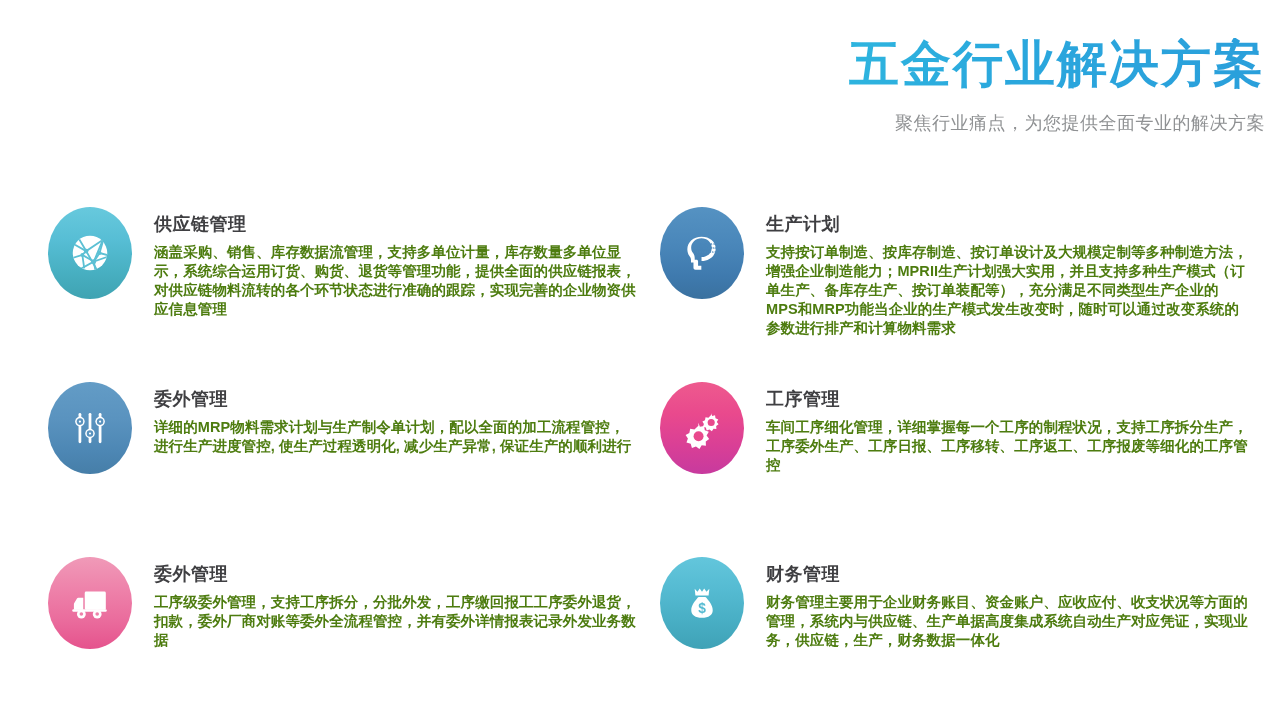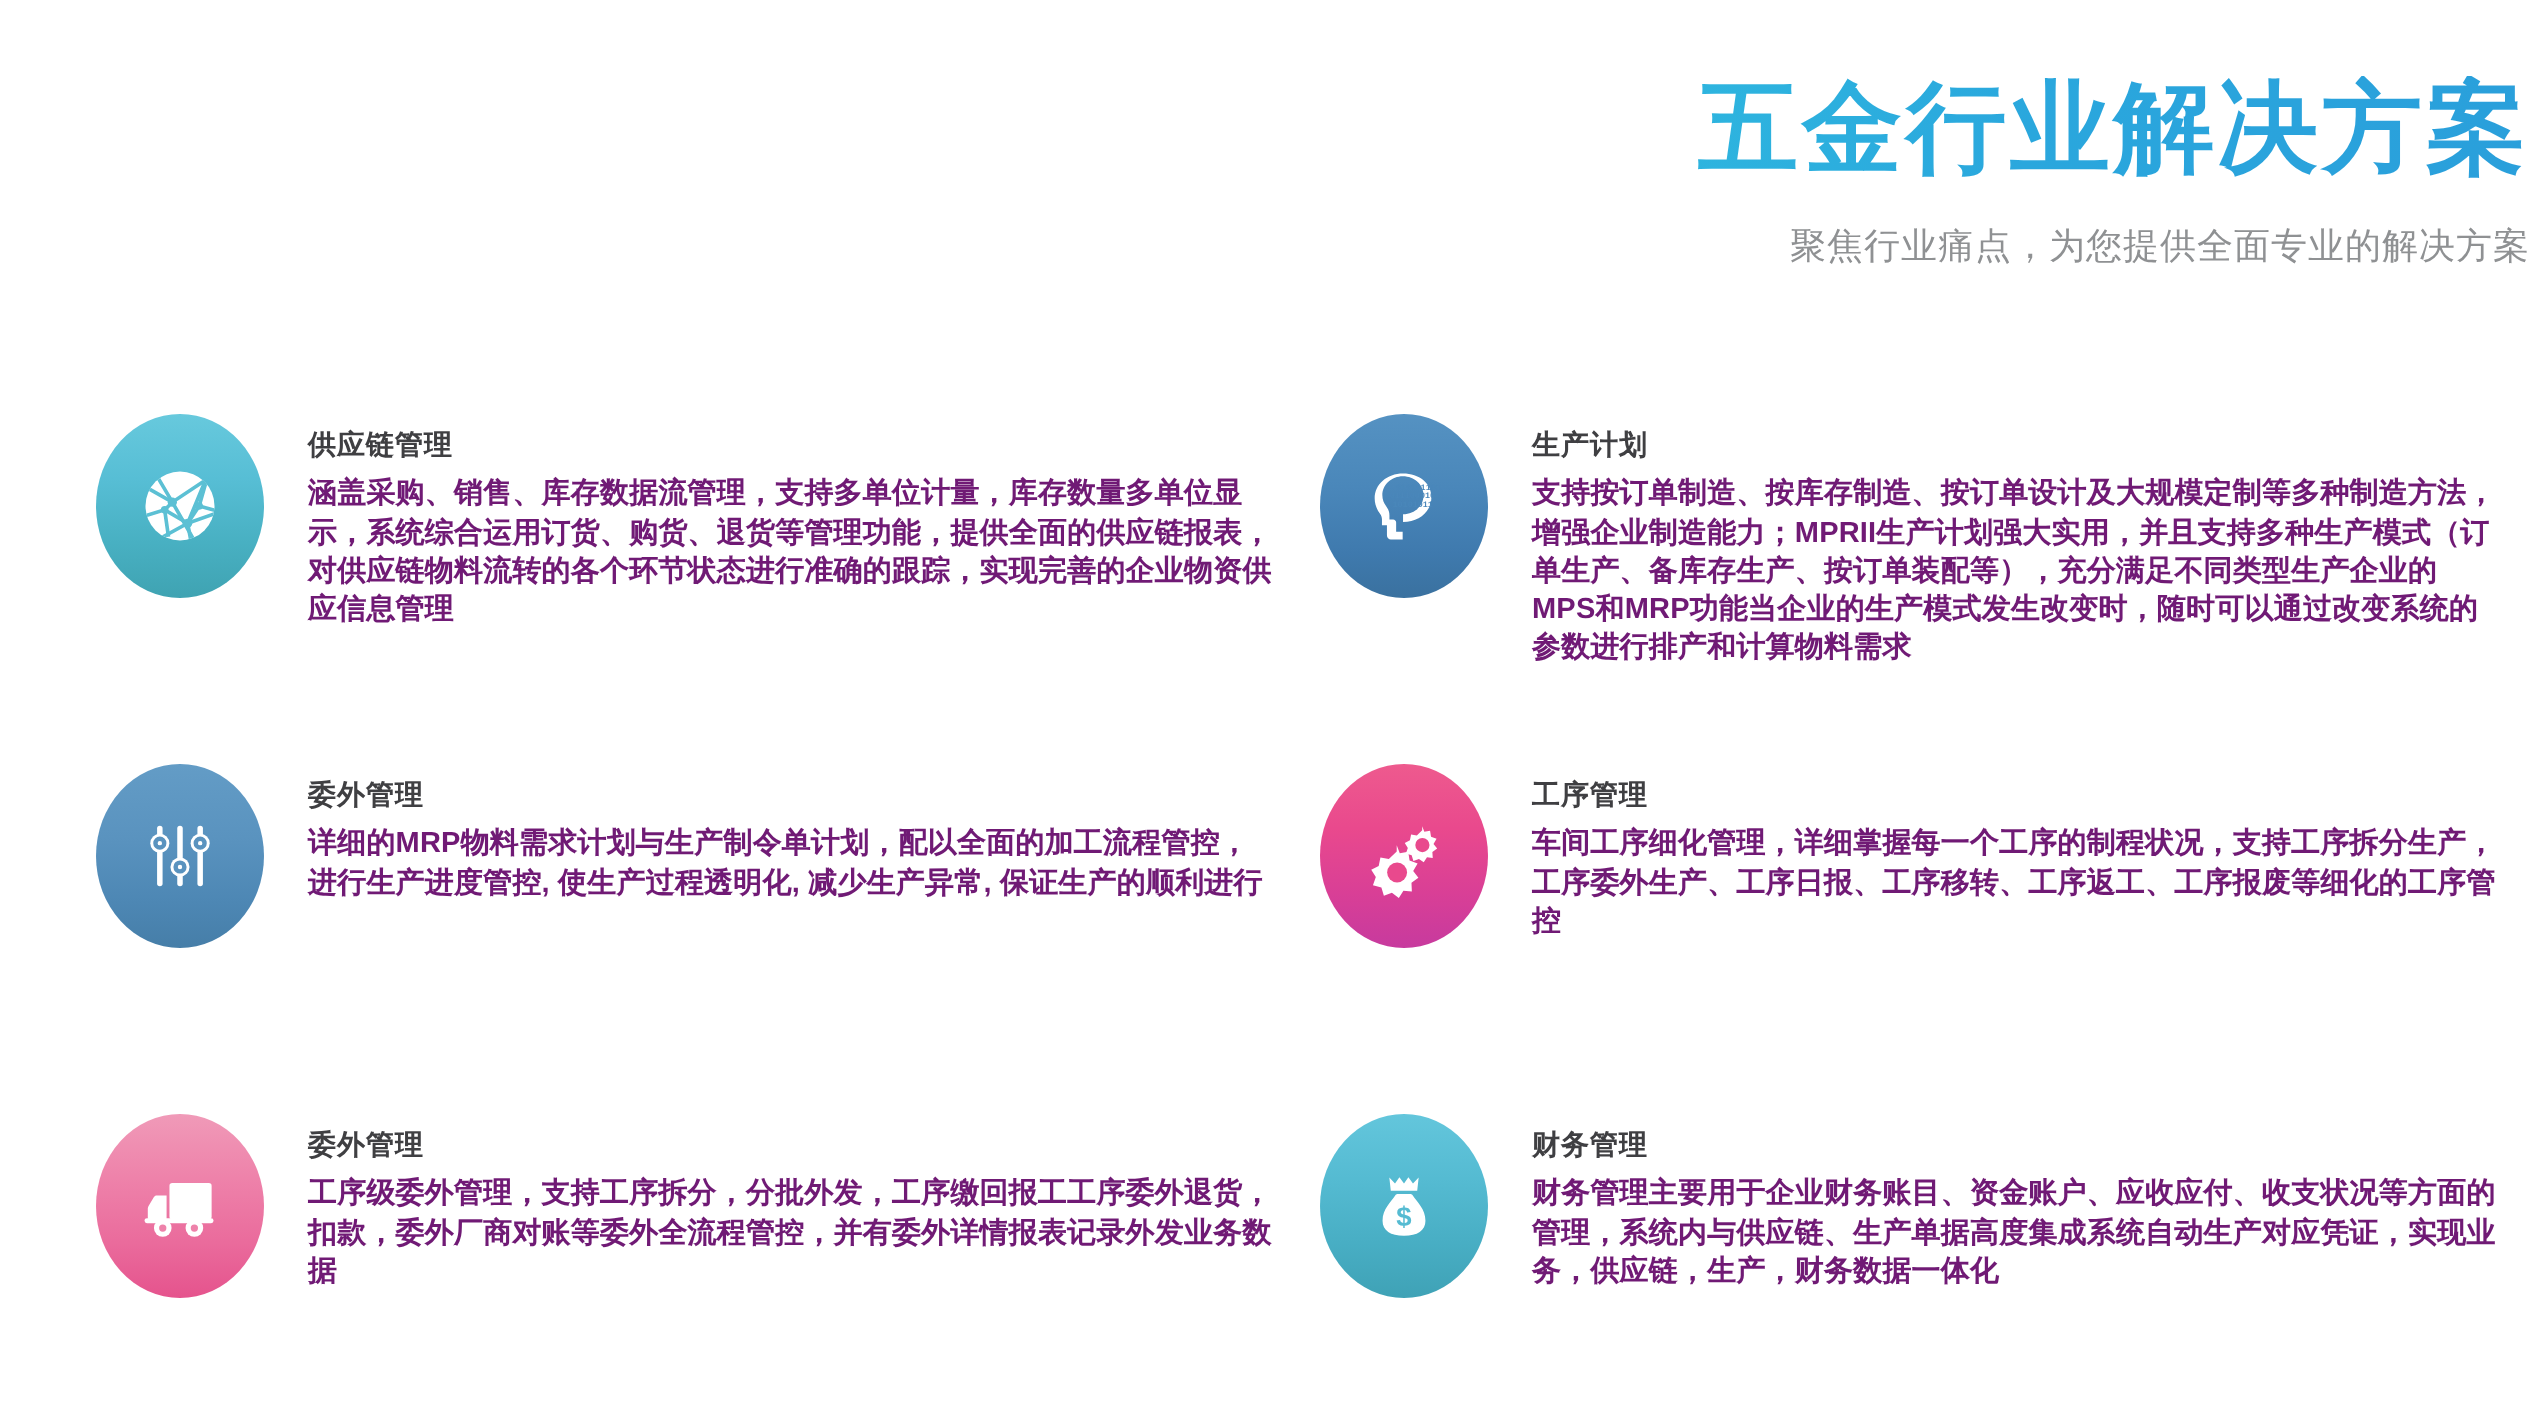--- a/index.html
+++ b/index.html
@@ -71,30 +71,30 @@
     margin-top: 2px;
   }
   .feature-icon svg { display: block; }
 
   .feature-body {
     margin-left: 22px;
     padding-top: 10px;
     width: 482px;
   }
   .feature-title {
-    font-size: 14px;
+    font-size: 18px;
     font-weight: bold;
     color: #3f3f42;
     line-height: 1.1;
     margin: 0 0 8px 0;
     letter-spacing: 0.5px;
   }
   .feature-desc {
     font-size: 14.5px;
-    color: #701a75;
+    color: #4d7c0f;
     line-height: 1.32;
     font-weight: bold;
     margin: 0;
     letter-spacing: 0.1px;
     white-space: pre-line;
   }
 
   
   .grad-supply   { background: linear-gradient(180deg, #67c9dd 0%, #57bed5 35%, #48b0c2 70%, #3fa3b2 100%); }
   .grad-plan     { background: linear-gradient(180deg, #5592c2 0%, #4a87ba 40%, #3f7aae 75%, #3a719f 100%); }

